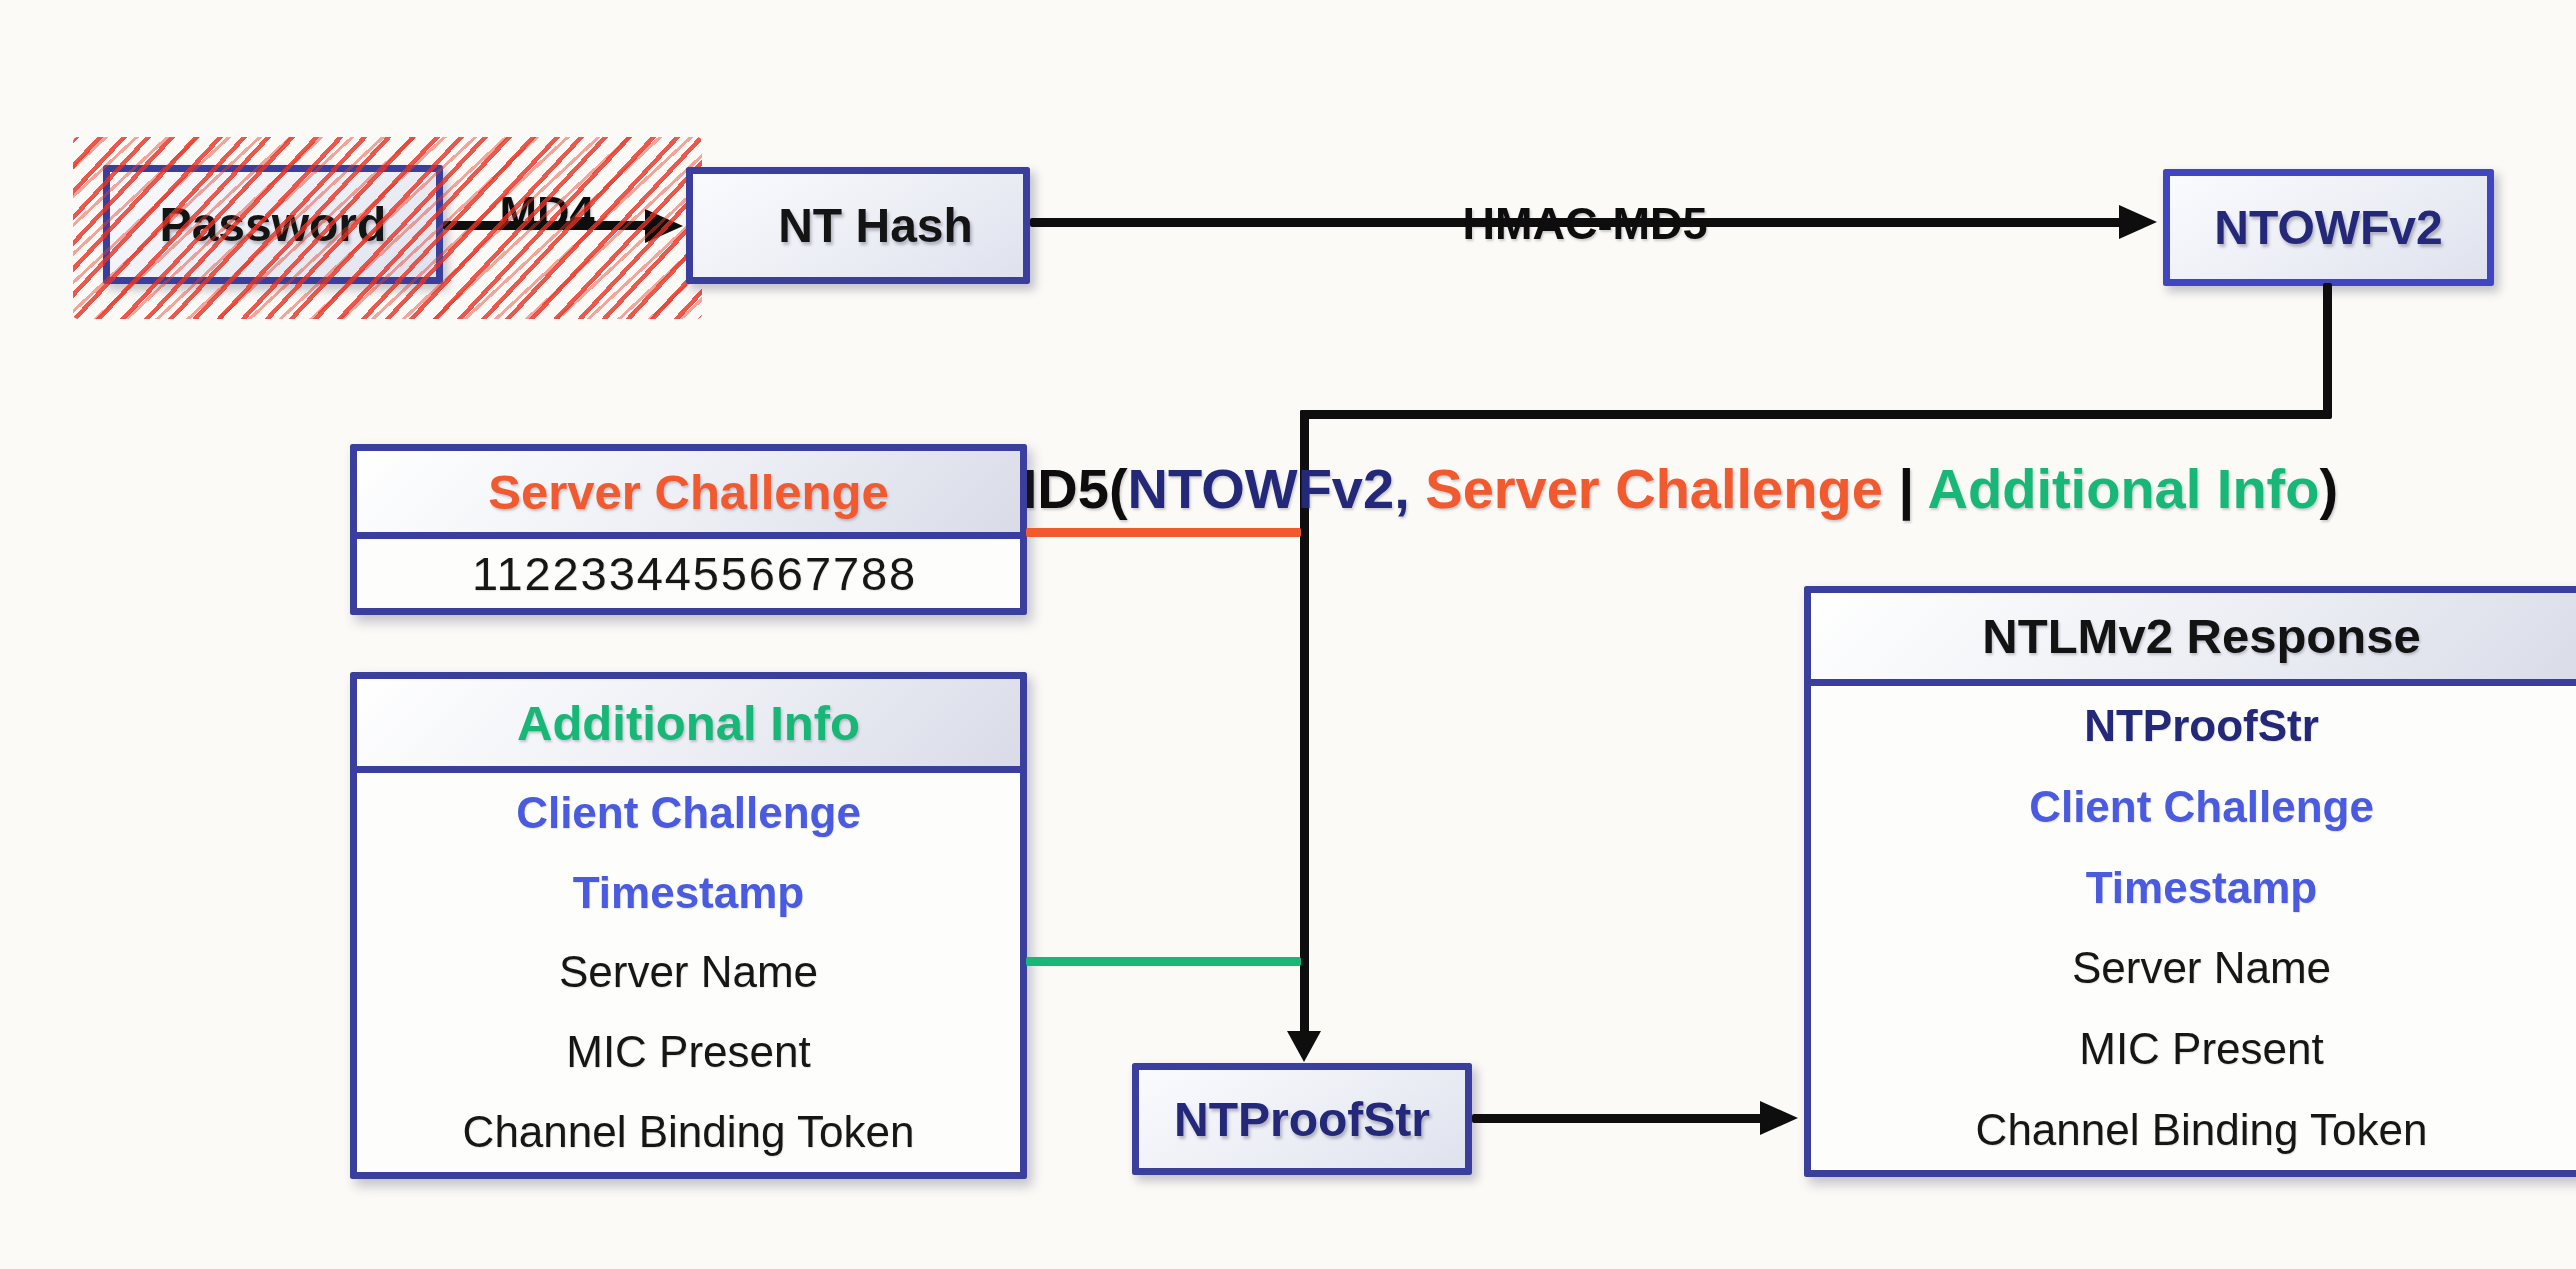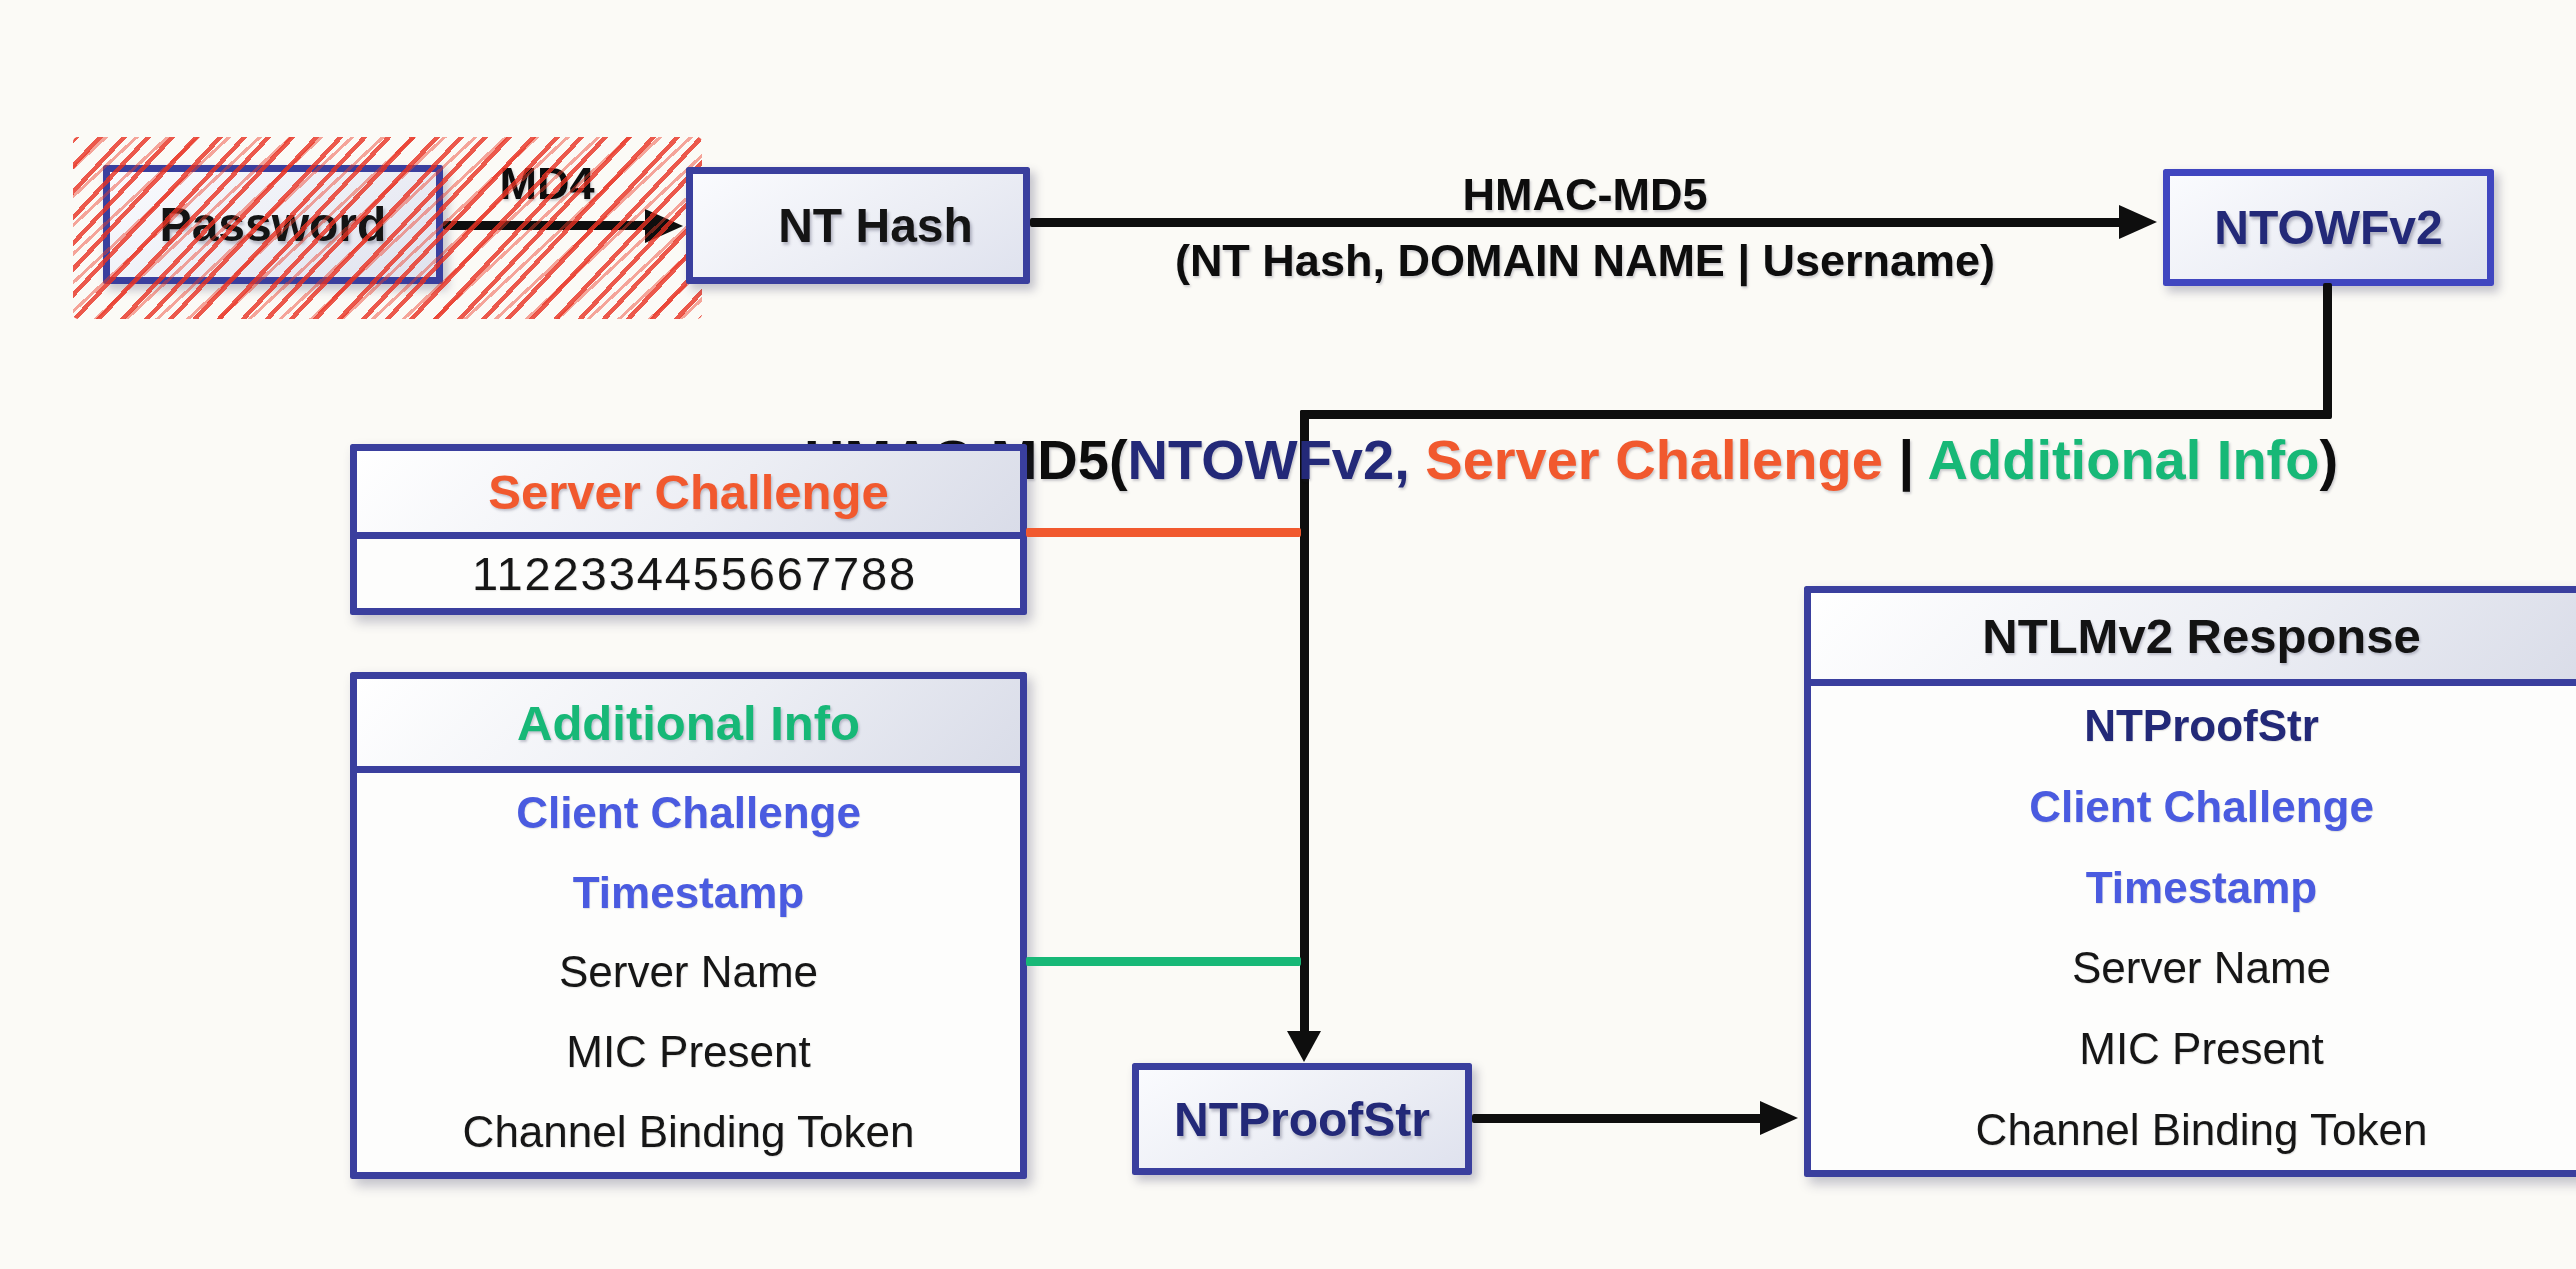--- a/index.html
+++ b/index.html
@@ -82,20 +82,21 @@
     border-right: 17.6px solid transparent;
     border-top: 31px solid #0e0e0e;
   }
 
   
   .flabel {
     position: absolute;
     font-weight: bold; font-size: 44px; color: #0d0d0d;
     text-align: center; white-space: pre;
     text-shadow: 1.3px 1.9px 2.5px rgba(30,30,60,0.22);
+    margin-top: 29px;
   }
   .formula span { white-space: pre; }
   .f-navy   { color: var(--navy, #232978); }
   .f-orange { color: var(--orange, #f1592e); }
   .f-green  { color: var(--green, #17b877); }
 
   
   .hatch {
     position: absolute;
     pointer-events: none;
@@ -120,21 +121,20 @@
 
   <div class="hatch" style="left:73px; top:137px; width:629px; height:182px;"></div>
 
   <div class="node" style="left:686px; top:167px; width:344px; height:117px;padding-left:35px;">
     <div class="label">NT Hash</div>
   </div>
 
   <div class="line" style="left:1030px; top:218px; width:1094px; height:8.8px;"></div>
   <div class="head-right" style="left:2119px; top:205px;"></div>
   <div class="flabel" style="left:1239px; top:169px; width:692px; font-size:45px;">HMAC-MD5</div>
-  <div class="flabel" style="left:1063px; top:235px; width:1044px; font-size:45px;">(NT Hash, DOMAIN NAME | Username)</div>
 
   <div class="node bright" style="left:2163px; top:169px; width:331px; height:117px;">
     <div class="label navy">NTOWFv2</div>
   </div>
 
   <div class="line" style="left:2323px; top:283px; width:8.8px; height:136px;"></div>
   <div class="line" style="left:1300px; top:410px; width:1031px; height:8.8px;"></div>
   <div class="line" style="left:1300px; top:410px; width:8.8px; height:624px;"></div>
   <div class="head-down" style="left:1287px; top:1031px;"></div>
 

